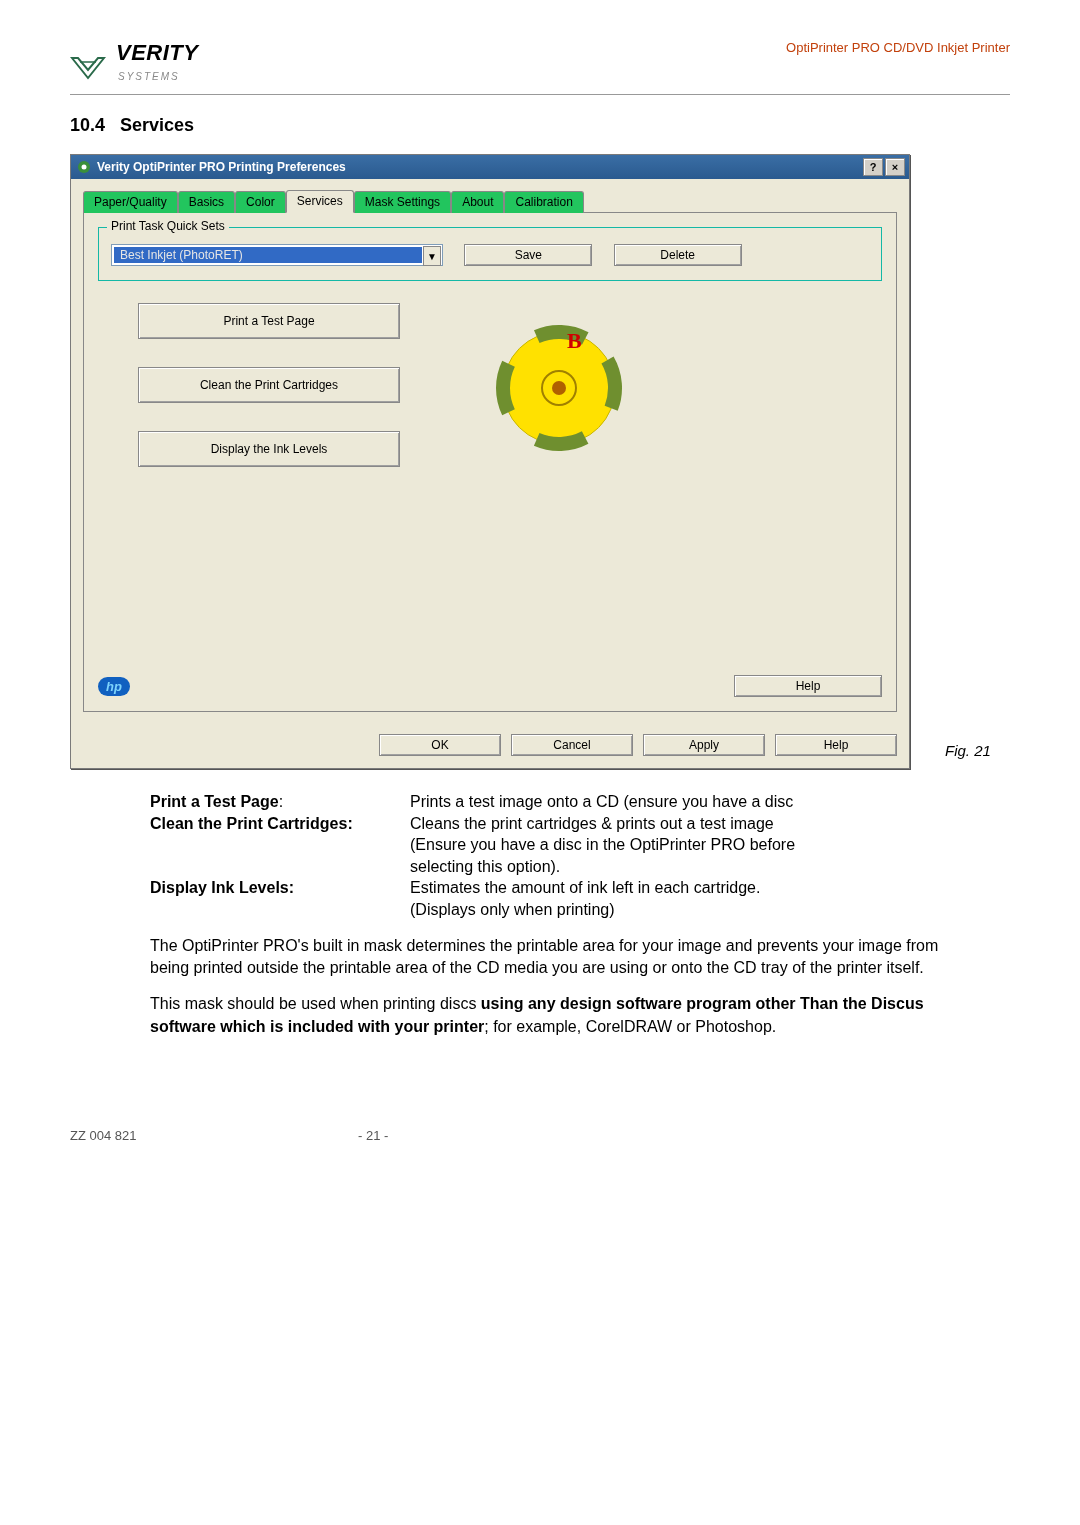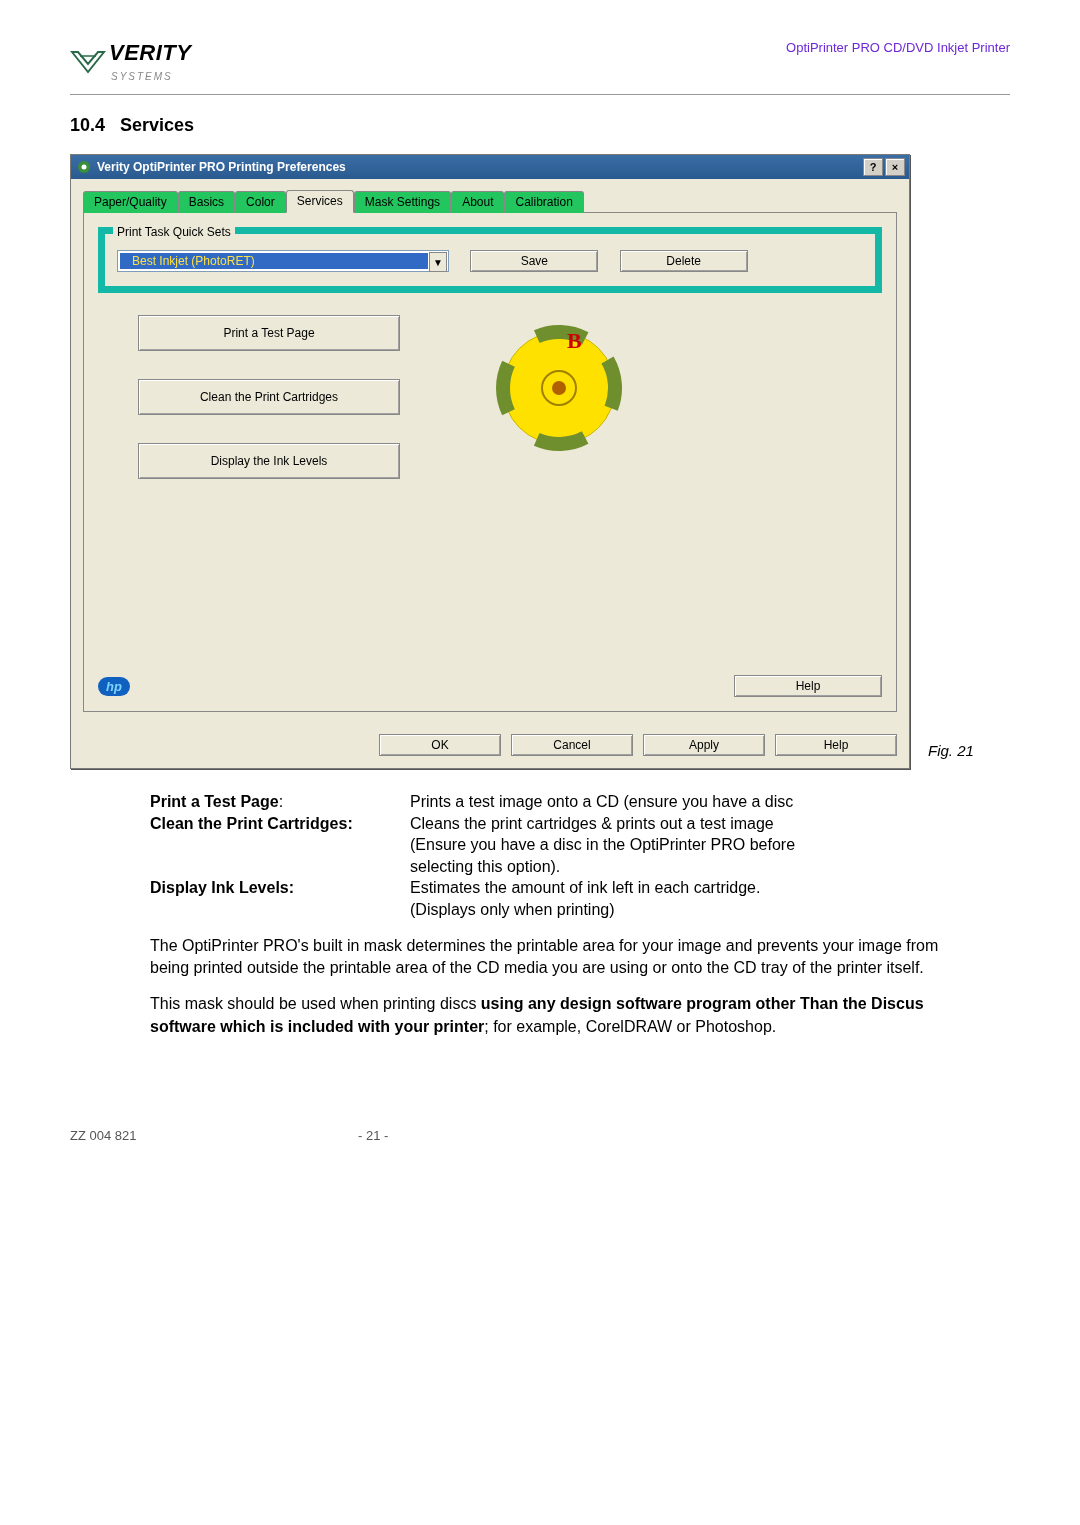--- a/index.html
+++ b/index.html
@@ -15,32 +15,32 @@
     position: relative;
   }
   .header-row {
     display: flex;
     justify-content: space-between;
     align-items: flex-start;
     margin-bottom: 10px;
   }
   .logo {
     display: flex;
-    align-items: center;
-    gap: 3px;
+    align-items: flex-end;
+    gap: 10px;
   }
   .logo svg { flex-shrink: 0; }
   .logo-text { font-style: italic; font-weight: bold; font-size: 22px; letter-spacing: 0.5px; }
   .logo-sub { font-size: 10px; color: #888; letter-spacing: 2px; margin-left: 2px; font-style: italic;}
-  .doc-title { font-size: 13px; color: #6d28d9; }
+  .doc-title { font-size: 13px; color: #c2410c; }
   hr.top-rule { border: none; border-top: 1px solid #999; margin: 2px 0 20px 0; }
 
   .section-heading { font-size: 18px; font-weight: bold; margin: 8px 0 18px 0; }
 
-  .fig-row { display:flex; align-items:flex-end; gap:18px;}
+  .fig-row { display:flex; align-items:flex-end; gap:35px;}
   .fig-caption { font-style: italic; font-size: 15px; white-space:nowrap; padding-bottom: 10px;}
 
   
   .dialog {
     width: 838px;
     border: 1px solid #7a7a7a;
     box-shadow: 1px 1px 0 #555;
     background: #ece9d8;
     font-family: Tahoma, Arial, sans-serif;
     font-size: 12px;
@@ -87,21 +87,21 @@
   }
   .tab.inactive { background:#22c55e; color:#000;}
   .tabpanel {
     border: 1px solid #888;
     border-top:none;
     padding: 14px;
     min-height: 470px;
     position:relative;
   }
   .groupbox {
-    border: 7px solid #14b8a6;
+    border: 1px solid #14b8a6;
     padding: 16px 12px 14px 12px;
     position: relative;
     margin-bottom: 22px;
   }
   .groupbox-label {
     position: absolute;
     top: -9px; left: 8px;
     background: #ece9d8;
     padding: 0 4px;
     font-size: 12px;
@@ -110,22 +110,22 @@
     display:inline-block;
     width: 330px;
     height: 20px;
     border: 1px solid #7f9db9;
     background:#fff;
     position:relative;
     vertical-align:middle;
   }
   .combo-sel {
     position:absolute; left:2px; top:2px; right:20px; bottom:2px;
-    background:#316ac5; color:#fde047;
-    padding-left:12px;
+    background:#316ac5; color:#e5e5e5;
+    padding-left:6px;
     font-size:12px;
     display:flex; align-items:center;
   }
   .combo-arrow {
     position:absolute; right:1px; top:1px; width:16px; height:18px;
     background:#ece9d8;
     border:1px solid #888;
     display:flex; align-items:center; justify-content:center;
     font-size: 10px;
   }

